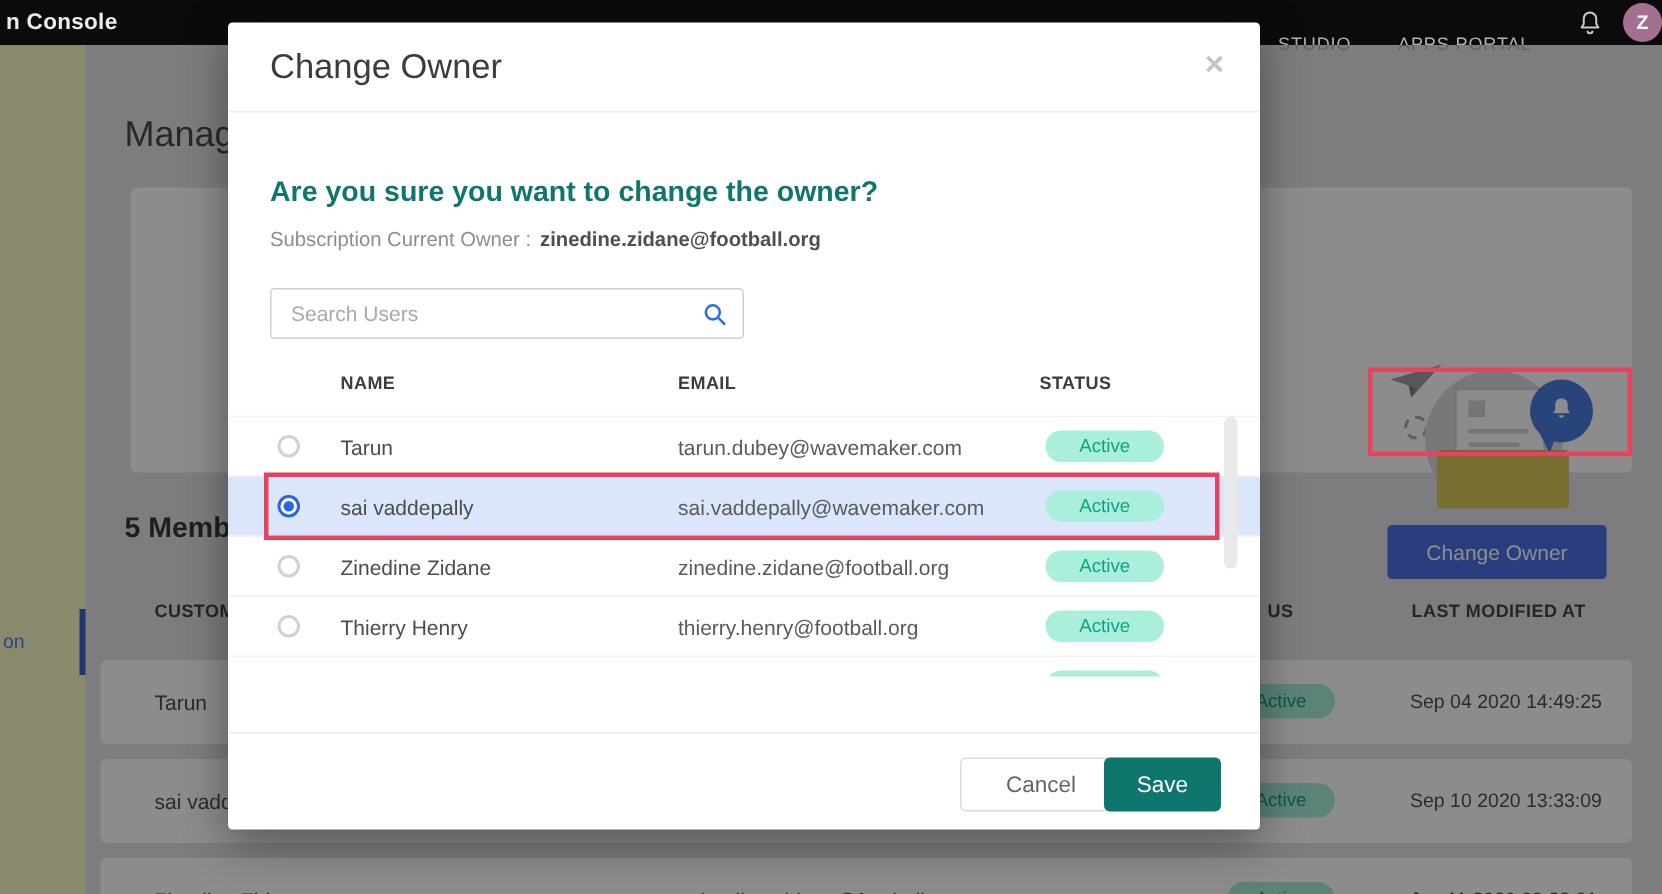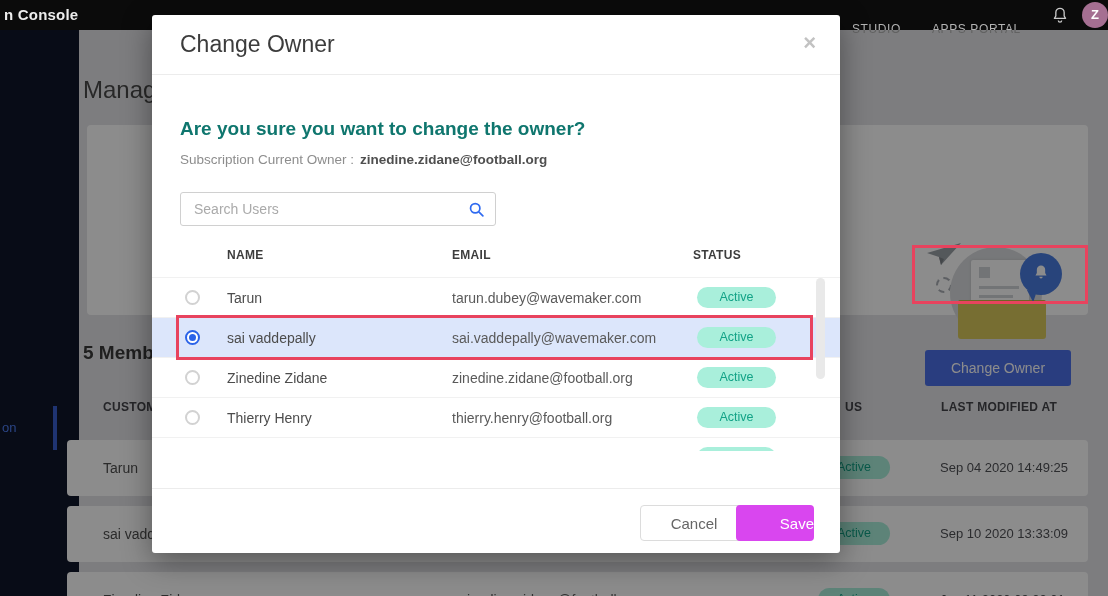--- a/index.html
+++ b/index.html
@@ -11,21 +11,21 @@
   .topbar { position:absolute; left:0; top:0; width:1108px; height:30px; background:#0b0b0b; z-index:3; }
   .brand { position:absolute; left:4px; top:0; line-height:30px; color:#ededed; font-size:15px; font-weight:600; letter-spacing:.2px; }
   .nav-item { position:absolute; top:14px; line-height:30px; color:#b3b3b3; font-size:12px; letter-spacing:.6px; cursor:pointer; }
   .nav-studio { left:852px; }
   .nav-apps { left:932px; }
   .bell { position:absolute; left:1050px; top:5px; width:20px; height:20px; }
   .avatar { position:absolute; left:1082px; top:2px; width:26px; height:26px; border-radius:50%; background:#a56f92; color:#fff; font-size:13px; text-align:center; line-height:26px; font-weight:600; }
 
   
   .bg-page { position:absolute; left:0; top:30px; width:1108px; height:566px; background:#e3e4e7; z-index:1; }
-  .sidebar { position:absolute; left:0; top:0; width:79px; height:566px; background:#0f172a; }
+  .sidebar { position:absolute; left:0; top:0; width:57px; height:566px; background:#fef9c3; }
   .sidebar-active-label { position:absolute; left:2px; top:390px; font-size:13px; color:#4d7df2; }
   .sidebar-active-bar { position:absolute; left:53px; top:376px; width:4px; height:44px; background:#3a5fd0; }
   .bg-title { position:absolute; left:83px; top:46px; font-size:24px; color:#4a4a4a; }
   .bg-card { position:absolute; left:87px; top:95px; width:1001px; height:190px; background:#ffffff; border-radius:4px; }
   .bg-members { position:absolute; left:83px; top:312px; font-size:19px; font-weight:bold; color:#3a3a3a; }
   .bg-th { position:absolute; top:370px; font-size:12px; font-weight:bold; color:#44444a; letter-spacing:.3px; }
   .bg-th-customer { left:103px; }
   .bg-th-status { left:845px; }
   .bg-th-modified { left:941px; }
   .bg-row { position:absolute; left:67px; width:1021px; height:56px; background:#ffffff; border-radius:4px; }
@@ -71,21 +71,21 @@
   .u-row.selected { background:#dce6fb; }
   .radio { position:absolute; left:33px; top:12px; width:15px; height:15px; border:2px solid #d2d2d2; border-radius:50%; background:#fff; cursor:pointer; }
   .radio.on { border-color:#2b63e8; }
   .radio.on::after { content:""; position:absolute; left:2px; top:2px; width:7px; height:7px; border-radius:50%; background:#2b63e8; }
   .u-name { position:absolute; left:75px; top:0; line-height:40px; font-size:14px; color:#4c4c4c; }
   .u-email { position:absolute; left:300px; top:0; line-height:40px; font-size:14px; color:#5a5a5a; }
   .u-badge { position:absolute; left:545px; top:9px; width:79px; height:21px; border-radius:11px; background:#a9efdb; color:#12a387; font-size:12.5px; text-align:center; line-height:21px; }
   .scroll-thumb { position:absolute; left:664px; top:263px; width:9px; height:101px; border-radius:5px; background:#e9e9e9; cursor:grab; }
   .modal-footer-line { position:absolute; left:0; top:473px; width:100%; height:1px; background:#ececec; }
   .btn-cancel { position:absolute; left:488px; top:490px; width:108px; height:36px; background:#fff; border:1px solid #dcdcdc; border-radius:4px; color:#666; font-size:15px; font-family:inherit; cursor:pointer; }
-  .btn-save { position:absolute; left:584px; top:490px; width:78px; height:36px; background:#d946ef; border:none; border-radius:4px; color:#fff; font-size:15px; font-family:inherit; cursor:pointer;text-align:right; }
+  .btn-save { position:absolute; left:584px; top:490px; width:78px; height:36px; background:#0f766e; border:none; border-radius:4px; color:#fff; font-size:15px; font-family:inherit; cursor:pointer; }
 
   
   .annot { position:absolute; border:3px solid #e8435e; z-index:12; pointer-events:none; }
   .annot-row { left:176px; top:315px; width:637px; height:45px; }
   .annot-btn { left:912px; top:245px; width:176px; height:59px; }
 </style>
 </head>
 <body>
 
 <div class="screen">

